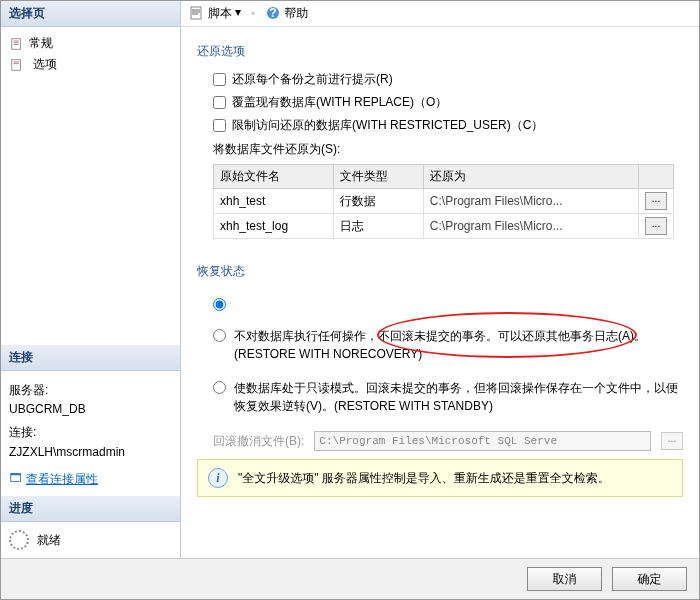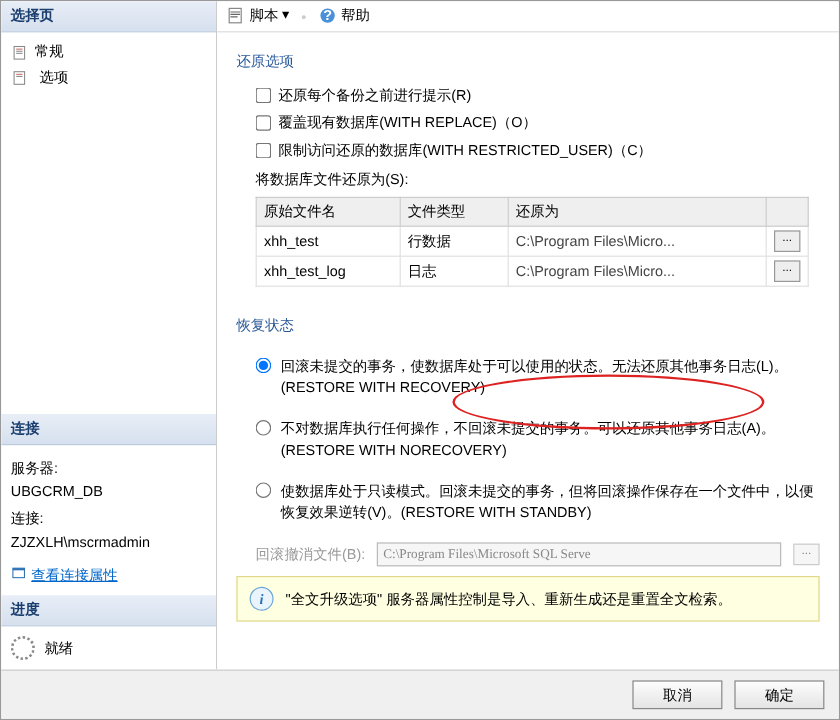--- a/index.html
+++ b/index.html
@@ -29,21 +29,21 @@
 .grid-table th { background: #efefef; border: 1px solid #ccc; padding: 3px 6px; text-align: left; font-weight: normal; }
 .grid-table td { border: 1px solid #e0e0e0; padding: 3px 6px; }
 .path-cell { color: #444; white-space: nowrap; }
 .ellipsis-btn { width: 22px; height: 18px; border: 1px solid #999; background: #eee; text-align: center; cursor: pointer; font-size: 10px; }
 .radio-group { padding-left: 16px; margin-top: 8px; position: relative; }
 .radio-row { display: flex; align-items: flex-start; gap: 8px; padding: 8px 0; }
 .radio-row input[type=radio] { margin-top: 2px; }
 .radio-text { line-height: 1.5; }
 .undo-row { display: flex; align-items: center; gap: 10px; margin: 8px 0 8px 16px; }
 .undo-row .lbl { color: #999; }
-.undo-input { flex: 1; border: 1px solid #bbb; padding: 2px 4px; background: #f6f6f6; color: #888; height: 20px; font-family: Liberation Serif, serif; font-size: 11px; }
+.undo-input { flex: 1; border: 1px solid #bbb; padding: 2px 4px; background: #f6f6f6; color: #888; height: 20px; font-family: Liberation Mono, monospace; font-size: 11px; }
 .info-box { background: #ffffe1; border: 1px solid #e0d88a; padding: 8px 10px; display: flex; align-items: center; gap: 10px; margin: 4px 0 0 0; }
 .info-icon { width: 20px; height: 20px; border: 1px solid #6aa6d6; border-radius: 50%; color: #2a72b5; font-weight: bold; font-style: italic; font-family: Georgia, serif; display: flex; align-items: center; justify-content: center; background: #eaf4fc; }
 .footer { border-top: 1px solid #ccc; background: #f0f0f0; padding: 8px 12px; display: flex; justify-content: flex-end; gap: 10px; }
 .btn { min-width: 75px; height: 24px; border: 1px solid #888; background: linear-gradient(#fdfdfd,#e4e4e4); cursor: pointer; }
 .red-ellipse { position: absolute; border: 2px solid #d22; border-radius: 50%; width: 260px; height: 46px; left: 196px; top: 285px; pointer-events: none; }
 </style>
 </head>
 <body>
 
 <div class="main-area">
@@ -171,21 +171,20 @@
               </td>
           </tr>
         </tbody>
       </table>
 
       <div class="section-title" style="margin-top:24px">恢复状态</div>
 
       <div class="radio-group">
         <div class="radio-row">
           <input type="radio" name="rec" checked="" style="">
-          <div class="radio-text">回滚未提交的事务，使数据库处于可以使用的状态。无法还原其他事务日志(L)。(RESTORE WITH RECOVERY)</div>
         </div>
         <div class="radio-row">
           <input type="radio" name="rec" style="">
           <div class="radio-text">不对数据库执行任何操作，不回滚未提交的事务。可以还原其他事务日志(A)。(RESTORE WITH NORECOVERY)</div>
         </div>
         <div class="radio-row">
           <input type="radio" name="rec" style="">
           <div class="radio-text">使数据库处于只读模式。回滚未提交的事务，但将回滚操作保存在一个文件中，以便恢复效果逆转(V)。(RESTORE WITH STANDBY)</div>
         </div>
       </div>

